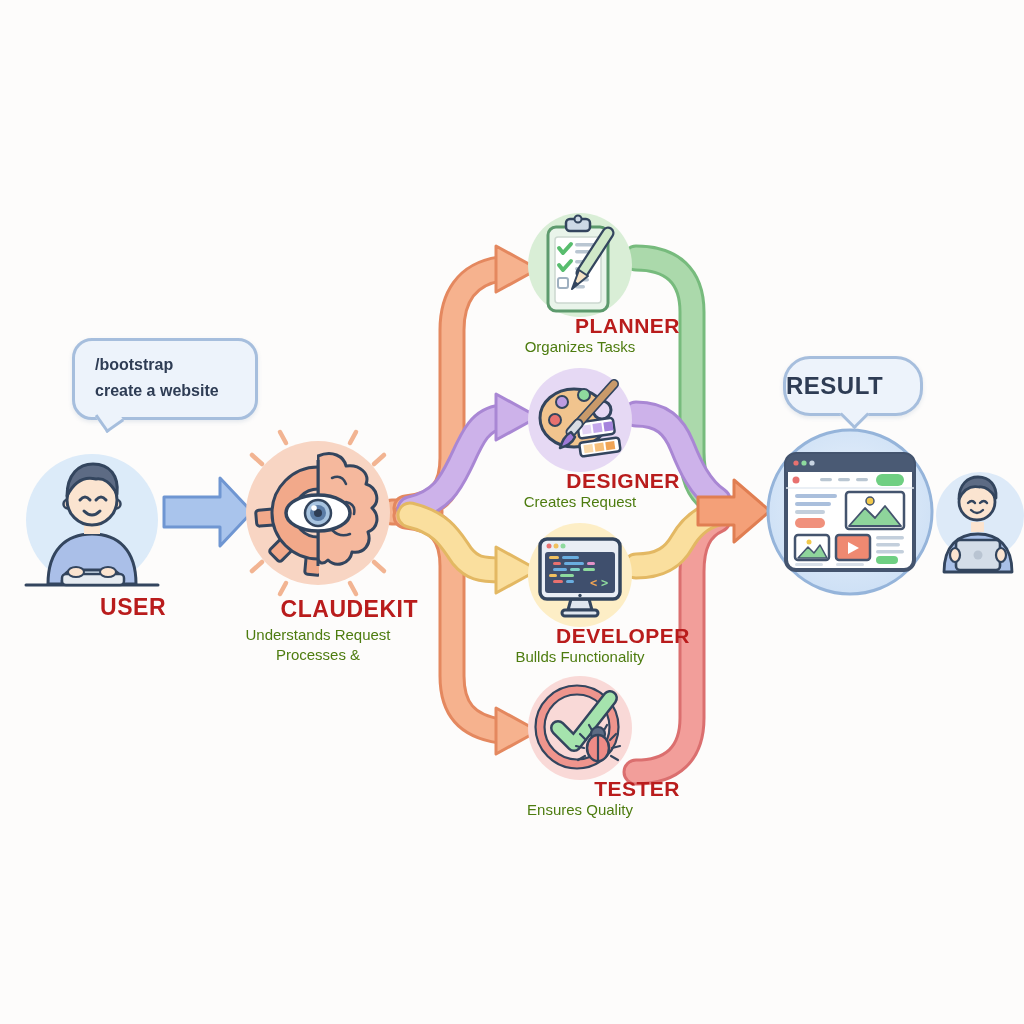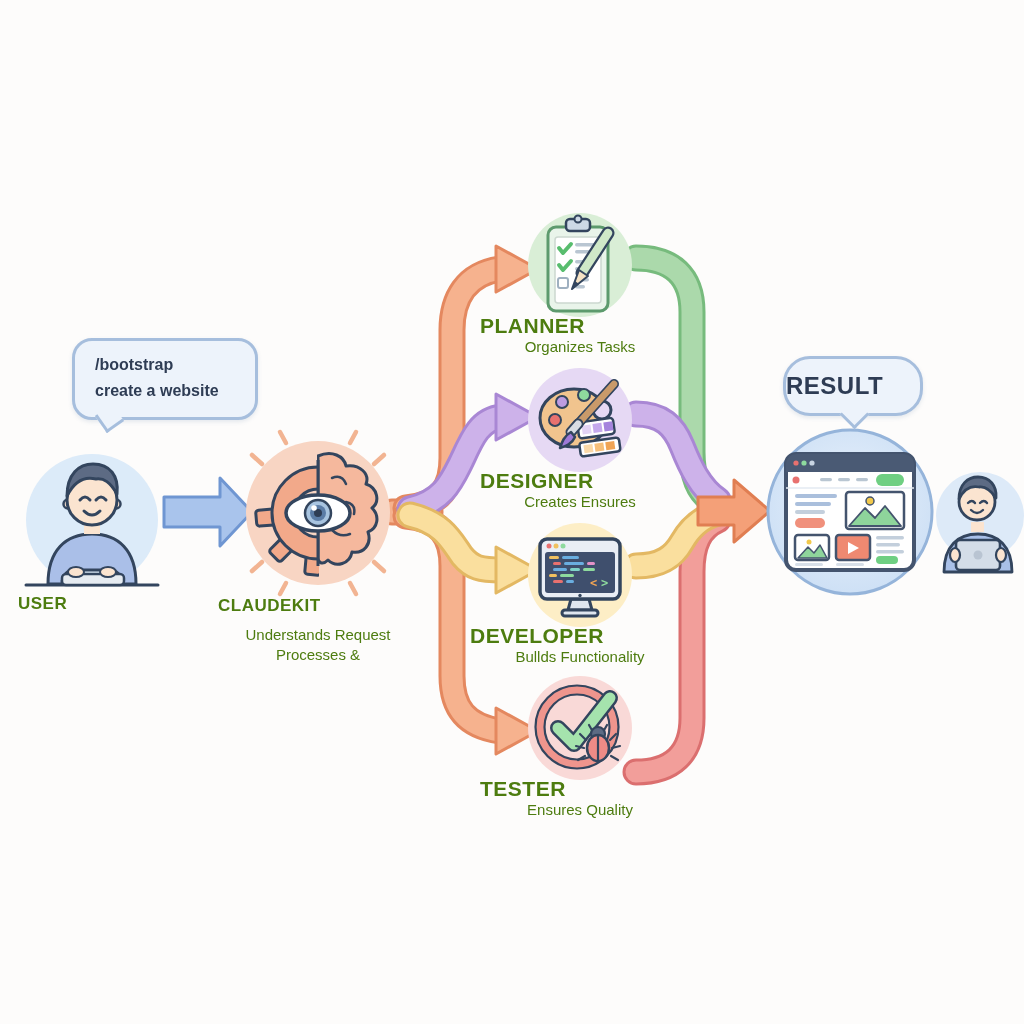--- a/index.html
+++ b/index.html
@@ -1,21 +1,21 @@
 <!DOCTYPE html>
 <html><head>
 <meta charset="utf-8">
 <style>
   html,body{margin:0;padding:0;}
   body{font-family:"Liberation Sans","DejaVu Sans",sans-serif;background:#ffffff;}
   .canvas{position:relative;width:1024px;height:1024px;background:#fdfcfb;overflow:hidden;}
   .abs{position:absolute;}
-  .node-label{font-weight:bold;color:#4d7c0f;text-align:left;letter-spacing:.5px;}
+  .node-label{font-weight:bold;color:#b91c1c;text-align:right;letter-spacing:.5px;}
   .node-sub{color:#4d7c0f;text-align:center;font-size:15px;line-height:20px;}
-  .lbl-lg{font-size:17px;}
+  .lbl-lg{font-size:23px;}
   .lbl-md{font-size:21px;}
   .bubble{background:#edf3fb;border:3px solid #a6bedd;border-radius:20px;
           box-shadow:0 2px 4px rgba(90,120,160,.15);color:#2e3c54;}
   .bubble-tail{position:absolute;width:18px;height:18px;background:#edf3fb;
           border-right:3px solid #a6bedd;border-bottom:3px solid #a6bedd;}
   .cmd-text{font-size:16px;font-weight:600;line-height:26px;padding:11px 0 0 20px;}
   .result-bubble{border-radius:27px;display:flex;align-items:center;}
   .result-label{font-size:24px;font-weight:bold;letter-spacing:.5px;}
   .caption{font-size:15px;line-height:17px;color:#2e3c54;text-align:center;}
   svg{display:block;}
@@ -207,21 +207,21 @@
     </g>
     <g>
       <path d="M92 22 L56 62" stroke="#33455e" stroke-width="10" stroke-linecap="round"></path>
       <path d="M92 22 L56 62" stroke="#c99a6a" stroke-width="6.5" stroke-linecap="round"></path>
       <path d="M56 62 L49 70" stroke="#33455e" stroke-width="11" stroke-linecap="round"></path>
       <path d="M56 62 L49 70" stroke="#d8dde4" stroke-width="7" stroke-linecap="round"></path>
       <path d="M49 70 C42 74 40 80 38 86 C44 84 50 82 53 75 Z" fill="#9f7ad8" stroke="#33455e" stroke-width="2.5" stroke-linejoin="round"></path>
     </g>
   </svg>
   <div class="abs node-label lbl-md" style="left:480px;top:469px;width:200px;z-index:2;">DESIGNER</div>
-  <div class="abs node-sub" style="left:480px;top:492px;width:200px;z-index:2;">Creates Ensures</div>
+  <div class="abs node-sub" style="left:480px;top:492px;width:200px;z-index:2;">Creates Request</div>
 
   <svg class="abs" style="left:522px;top:517px;z-index:2;" width="116" height="116" viewBox="0 0 116 116">
     <circle cx="58" cy="58" r="52" fill="#fdeec6"></circle>
     <path d="M49 82 L67 82 L70 93 L46 93 Z" fill="#dfe6ef" stroke="#33455e" stroke-width="3" stroke-linejoin="round"></path>
     <rect x="40" y="93" width="36" height="6" rx="3" fill="#dfe6ef" stroke="#33455e" stroke-width="3"></rect>
     <rect x="18" y="22" width="80" height="60" rx="7" fill="#e9eef5" stroke="#33455e" stroke-width="3.5"></rect>
     <circle cx="27" cy="29" r="2.5" fill="#e8716f"></circle>
     <circle cx="34" cy="29" r="2.5" fill="#f0c060"></circle>
     <circle cx="41" cy="29" r="2.5" fill="#8eda9e"></circle>
     <rect x="23" y="35" width="70" height="41" rx="3" fill="#3f4f6d"></rect>

